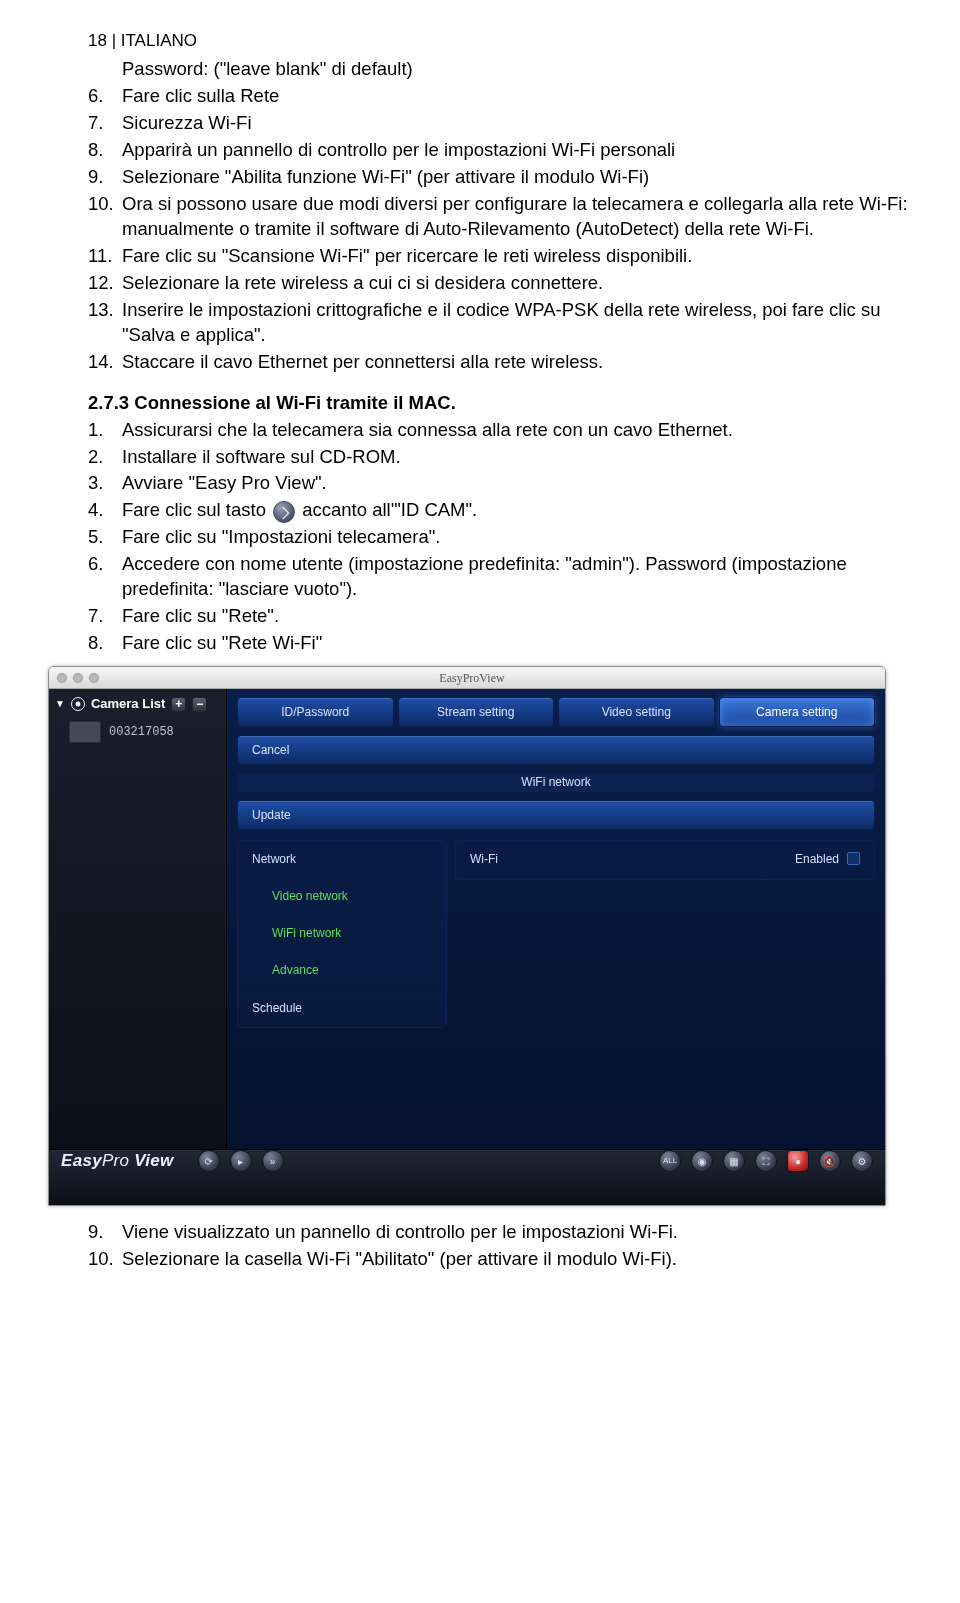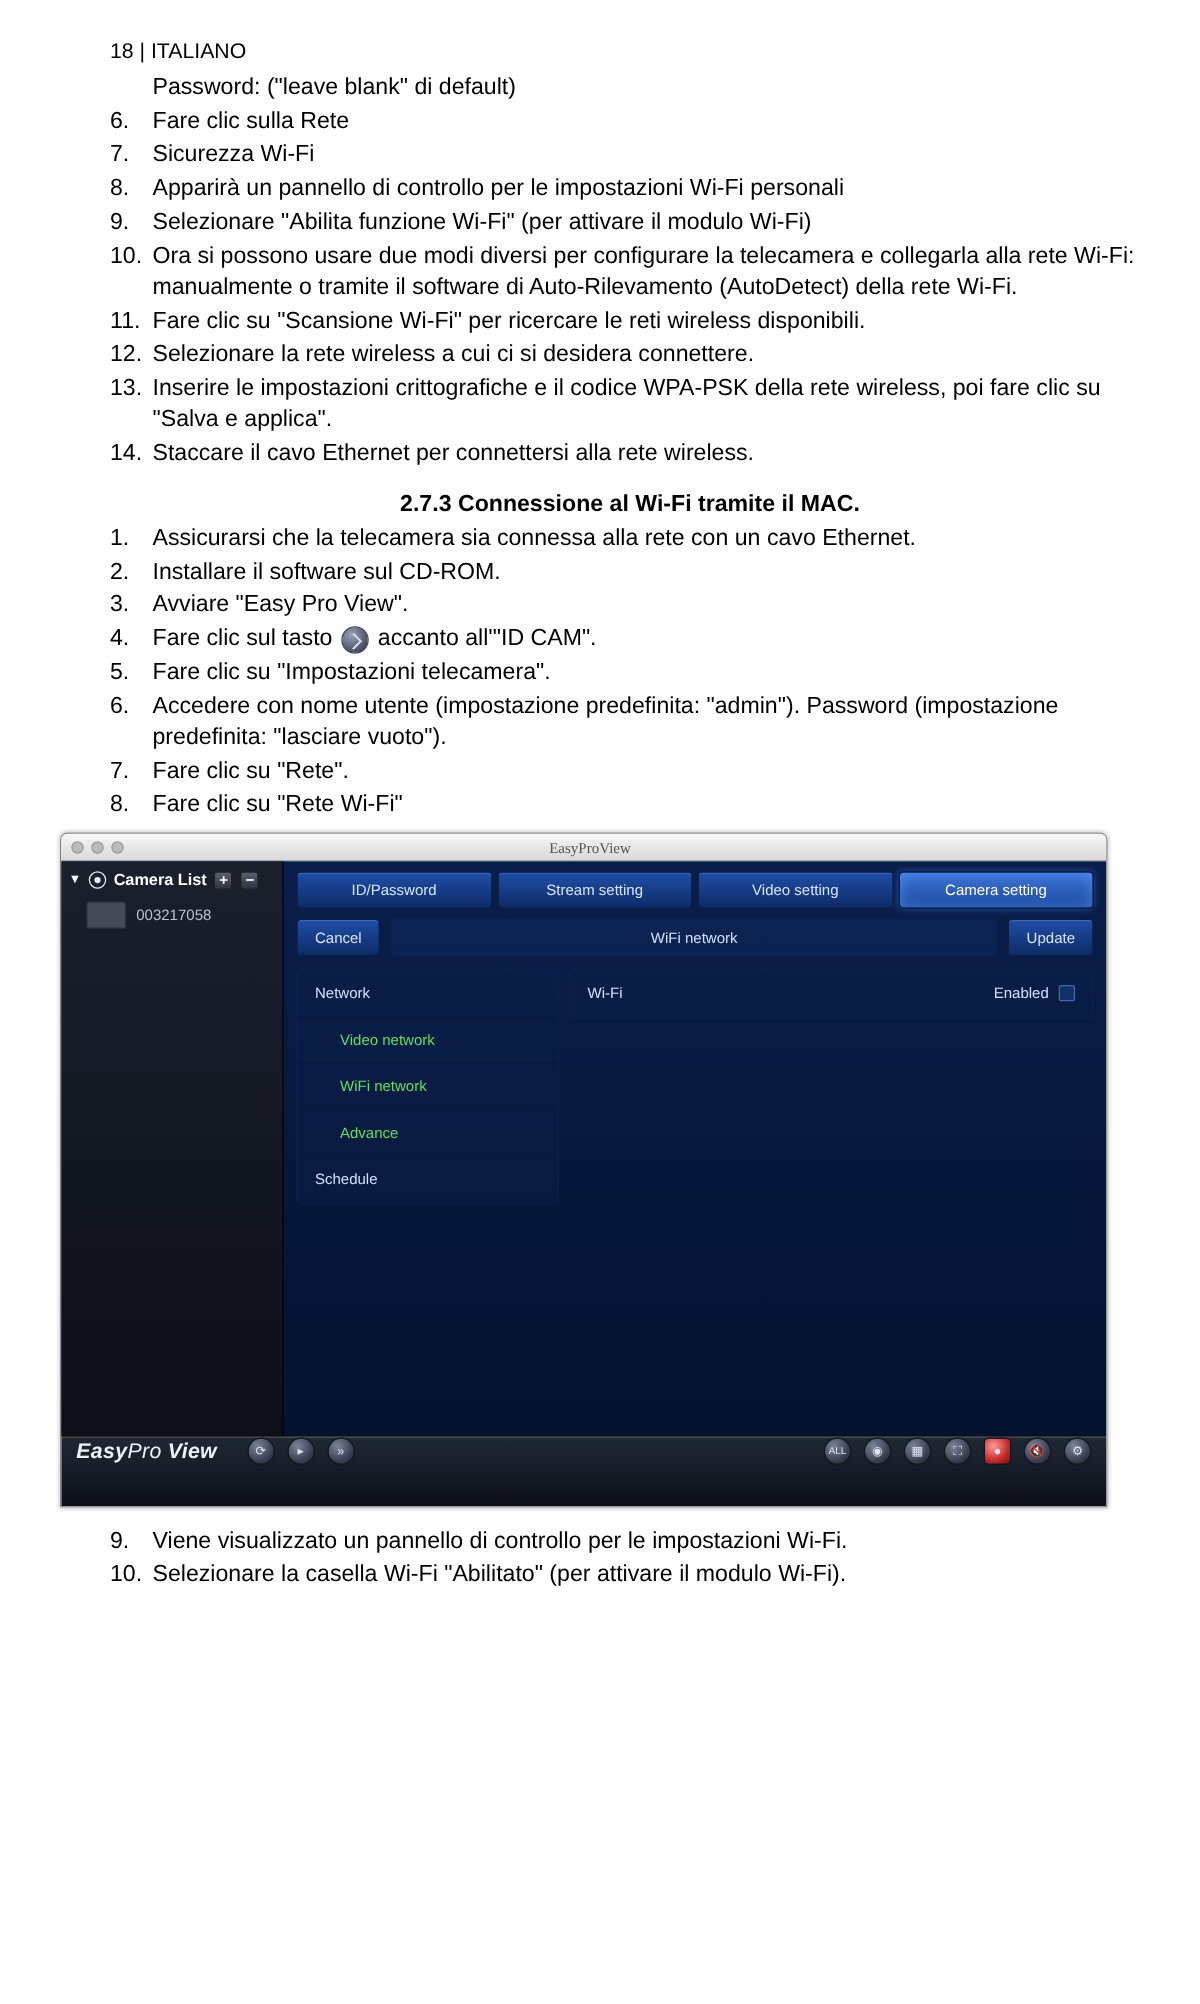--- a/index.html
+++ b/index.html
@@ -18,21 +18,20 @@
     margin-bottom: 4px;
   }
   .indent-list { margin-left: 0; }
   .list-item { display: flex; margin-bottom: 2px; }
   .list-num { min-width: 34px; flex-shrink: 0; }
   .list-body { flex: 1; }
   .section-title {
     font-weight: bold;
     margin-top: 16px;
     margin-bottom: 2px;
-    text-align: center;
   }
   .inline-icon {
     display: inline-block;
     width: 22px; height: 22px;
     vertical-align: middle;
     border-radius: 50%;
     background: radial-gradient(circle at 35% 30%, #9aa2b8 0%, #5a627a 55%, #2b3144 100%);
     border: 1px solid #424a60;
     position: relative;
     margin: 0 2px;
@@ -100,21 +99,21 @@
     width: 14px; height: 14px; border-radius: 50%;
     border: 1.5px solid #e9eefc; display: inline-block;
     position: relative;
   }
   .cam-ico::after {
     content: ''; position: absolute; width: 5px; height: 5px;
     background: #e9eefc; border-radius: 50%;
     left: 50%; top: 50%; transform: translate(-50%,-50%);
   }
   .pm { width: 15px; height: 15px; background: linear-gradient(#5a6070,#2e333f); border-radius: 3px; display: flex; align-items: center; justify-content: center; font-size: 12px; color: #fff; font-weight: bold; border: 1px solid #222; }
-  .cam-entry { display: flex; align-items: center; gap: 8px; padding: 2px 6px 2px 18px; font-size: 12px; color: #b9c3d0; }
+  .cam-entry { display: flex; align-items: center; gap: 8px; padding: 2px 6px 2px 18px; font-size: 12px; color: #b9c3d0; font-family: Liberation Mono, monospace; }
   .cam-thumb { width: 32px; height: 22px; background: #444a57; border: 1px solid #2a2e38; border-radius: 2px; }
 
   .mainpanel {
     flex: 1;
     padding: 8px 10px;
   }
   .tabrow { display: flex; gap: 4px; margin-bottom: 8px; }
   .tab {
     flex: 1;
     height: 30px;
@@ -123,21 +122,21 @@
     border-radius: 4px;
     display: flex; align-items: center; justify-content: center;
     font-size: 12px; color: #d6e4ff;
     box-shadow: inset 0 1px 0 rgba(255,255,255,0.15);
   }
   .tab.active {
     background: linear-gradient(#3c74d6,#1c4aa0);
     box-shadow: inset 0 0 10px rgba(90,160,255,0.6), 0 0 6px rgba(60,130,255,0.5);
     color: #fff;
   }
-  .subrow { display: flex; gap: 8px; align-items: stretch; margin-bottom: 10px; }
+  .subrow { display: flex; gap: 8px; align-items: stretch; margin-bottom: 10px; flex-direction: column; }
   .btn-sm {
     padding: 6px 14px;
     background: linear-gradient(#1f4ea8,#0d2a66);
     border: 1px solid #0a1e48;
     border-radius: 4px;
     font-size: 12px; color: #d6e4ff;
     box-shadow: inset 0 1px 0 rgba(255,255,255,0.15);
   }
   .subtitle {
     flex: 1;

